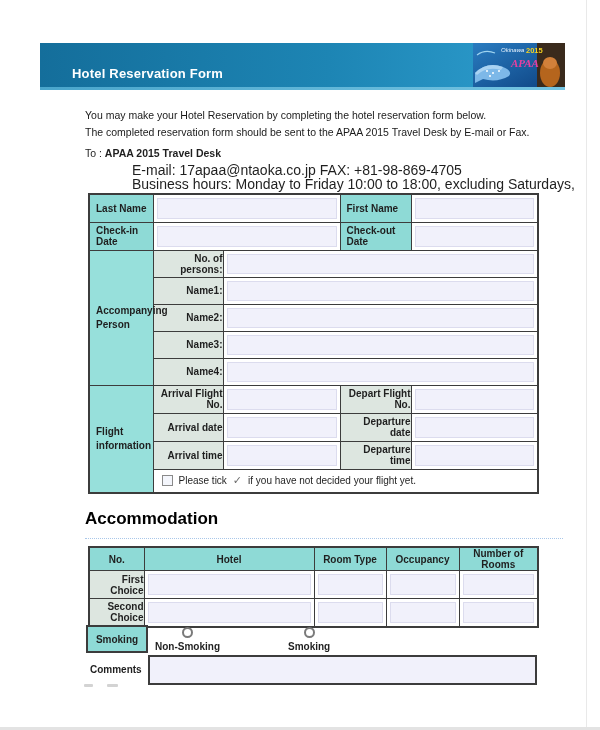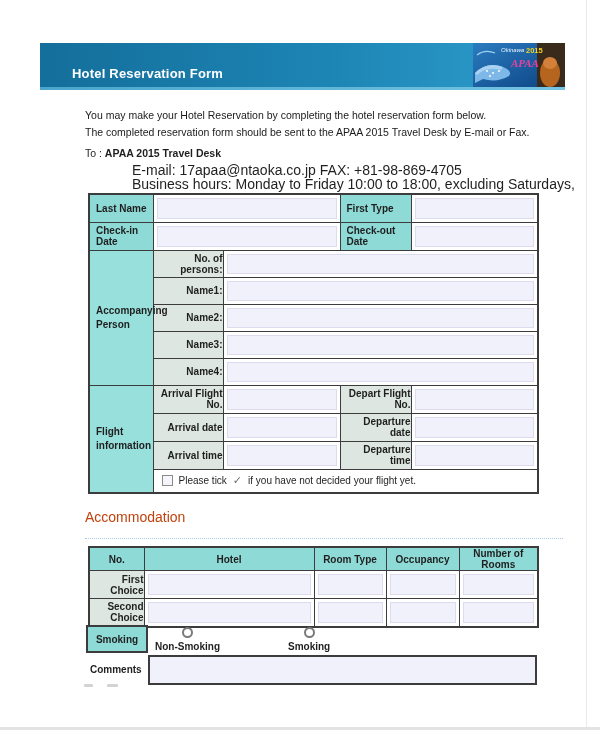--- a/index.html
+++ b/index.html
@@ -37,21 +37,21 @@
   .fill-input { position:absolute; left:3px; right:3px; top:3px; bottom:3px;
                 background:#f1f1fb; border:1px solid #dcdcee; }
   td.header { background:#8edad6; font-weight:bold; text-align:center; }
 
   
   .tickwrap { display:flex; align-items:center; gap:6px; padding-left:8px; font-size:10px; }
   .checkbox { width:11px; height:11px; background:#f4f6fc; border:1px solid #8a8a8a; flex:0 0 auto; }
   .tickmark { color:#6d6d6d; font-size:11px; }
 
   
-  .section-title { position:absolute; left:85px; top:509px; font-size:14px; font-weight:normal; color:#c2410c; }
+  .section-title { position:absolute; left:85px; top:509px; font-size:17px; font-weight:bold; color:#000000; }
   .dotted-rule { position:absolute; left:85px; top:538px; width:478px; height:0; border-top:1px dotted #a9c7e9; }
 
   
   .smoking-box { position:absolute; left:86px; top:625px; width:62px; height:28px; background:#8edad6;
                  border:2px solid #3c3c3c; display:flex; align-items:center; justify-content:center;
                  font-size:10px; font-weight:bold; }
   .radio-group { position:absolute; left:155px; top:625px; height:28px; display:flex; align-items:center; gap:8px; }
   .radio-option { display:flex; align-items:center; gap:3px;flex-direction:column; }
   .radio-circle { width:11px; height:11px; border:2px solid #7a7a7a; border-radius:50%; background:#ffffff; }
   .radio-label { font-size:10px; font-weight:bold; }
@@ -109,21 +109,21 @@
         <col style="width:117px">
         <col style="width:71px">
         <col style="width:127px">
     </colgroup>
     <tbody>
         <tr style="height:28px;">
       <td class="teal">Last Name</td>
       <td class="inputcell" colspan="2">
             <div class="fill-input"></div>
           </td>
-      <td class="teal">First Type</td>
+      <td class="teal">First Name</td>
       <td class="inputcell">
             <div class="fill-input"></div>
           </td>
     </tr>
     <tr style="height:28px;">
       <td class="teal">Check-in Date</td>
       <td class="inputcell" colspan="2">
             <div class="fill-input"></div>
           </td>
       <td class="teal">Check-out Date</td>

